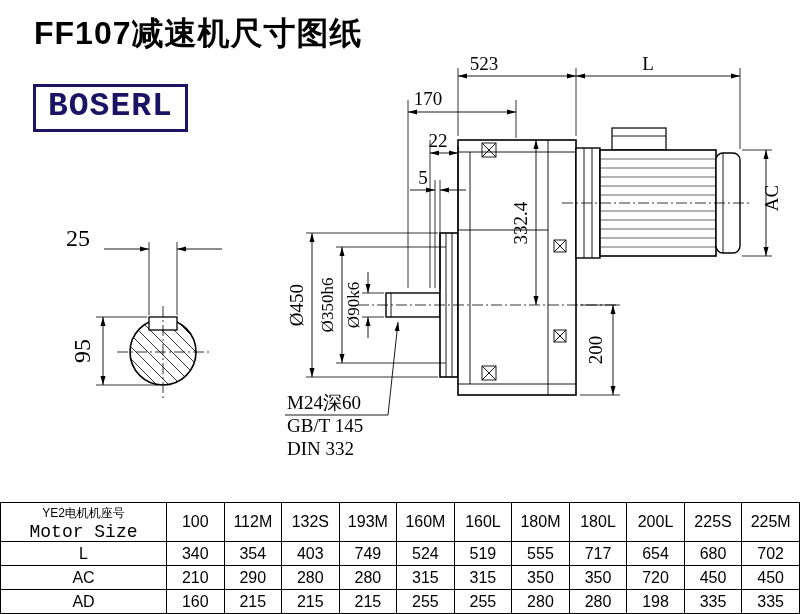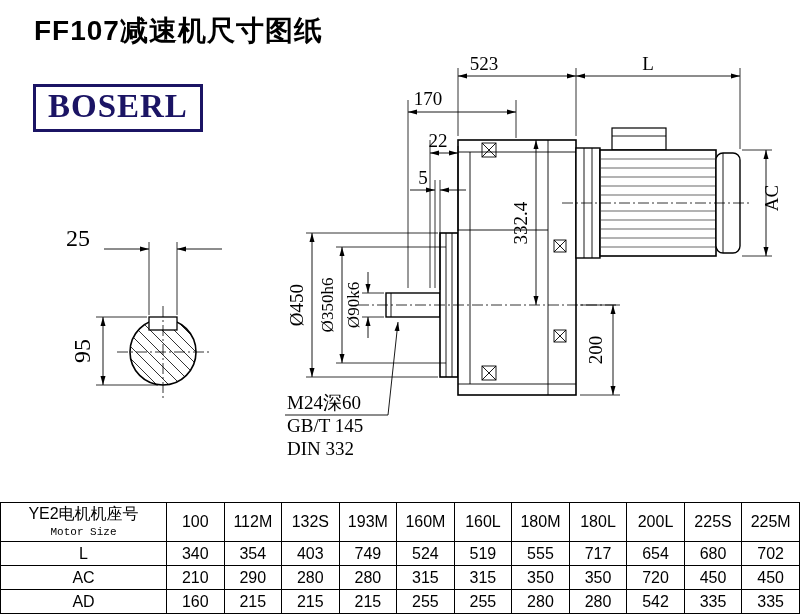--- a/index.html
+++ b/index.html
@@ -1,20 +1,20 @@
 <!DOCTYPE html>
 <html><head>
 <meta charset="utf-8">
 <style>
   html,body{margin:0;padding:0;}
   body{width:800px;height:614px;background:#ffffff;position:relative;overflow:hidden;
        font-family:"Liberation Sans",sans-serif;color:#000;}
-  .title{position:absolute;left:34px;top:12px;font-size:28px;font-weight:700;letter-spacing:1px;}
+  .title{position:absolute;left:34px;top:12px;font-size:32px;font-weight:700;letter-spacing:1px;}
   .logo{position:absolute;left:33px;top:84px;border:3px solid #1b1464;color:#1b1464;
-        font-family:Liberation Serif, serif;font-size:33px;font-weight:700;
+        font-family:Liberation Mono, monospace;font-size:33px;font-weight:700;
         padding:1px 12px 4px 12px;letter-spacing:1px;background:#fff;}
   svg.draw{position:absolute;left:0;top:0;}
   svg.draw text{font-family:"Liberation Serif",serif;fill:#000;}
   .t19{font-size:19px;}
   .t17{font-size:17px;}
   .t24{font-size:24px;}
   .o16{stroke:#000;stroke-width:1.6;fill:#fff;}
   .o14{stroke:#000;stroke-width:1.4;fill:#fff;}
   .o12{stroke:#000;stroke-width:1.2;fill:#fff;}
   .o09{stroke:#000;stroke-width:0.9;fill:none;}
@@ -23,22 +23,22 @@
   .diml{stroke:#000;stroke-width:0.9;}
   .cl{stroke:#000;stroke-width:0.8;stroke-dasharray:11 3 2 3;}
   .hatch line{stroke:#000;stroke-width:0.8;}
   table.dim-table{position:absolute;left:0;top:502px;width:800px;border-collapse:collapse;
                   table-layout:fixed;background:#fff;}
   table.dim-table th,table.dim-table td{border:1px solid #000;text-align:center;
                   font-size:16px;font-weight:400;padding:0;}
   table.dim-table th{height:38px;}
   table.dim-table td{height:23px;}
   col.first{width:166px;}
-  .hdr1{font-size:16px;line-height:19px;}
-  .hdr2{font-family:"Liberation Mono",monospace;font-size:11px;line-height:18px;}
+  .hdr1{font-size:12px;line-height:19px;}
+  .hdr2{font-family:"Liberation Mono",monospace;font-size:18px;line-height:18px;}
 </style>
 </head>
 <body>
 
 <svg class="draw" width="800" height="500" viewBox="0 0 800 500">
   <defs>
     <marker id="arr" markerWidth="10" markerHeight="8" refX="9" refY="3" orient="auto-start-reverse" markerUnits="userSpaceOnUse">
       <path d="M0,0.5 L9,3 L0,5.5 Z" fill="#000"></path>
     </marker>
     <clipPath id="shaftclip">
@@ -268,18 +268,18 @@
   <tr>
     <td>AD</td>
     <td>160</td>
     <td>215</td>
     <td>215</td>
     <td>215</td>
     <td>255</td>
     <td>255</td>
     <td>280</td>
     <td>280</td>
-    <td>542</td>
+    <td>198</td>
     <td>335</td>
     <td>335</td>
   </tr>
 </tbody>
   </table>
 
 </body></html>

